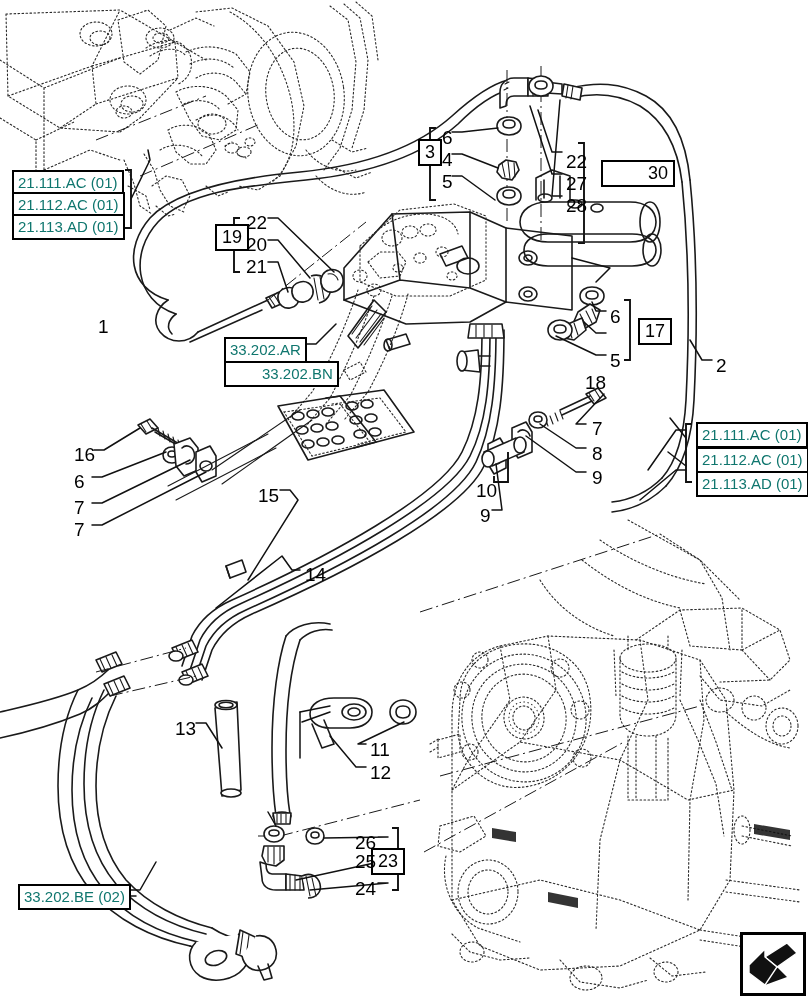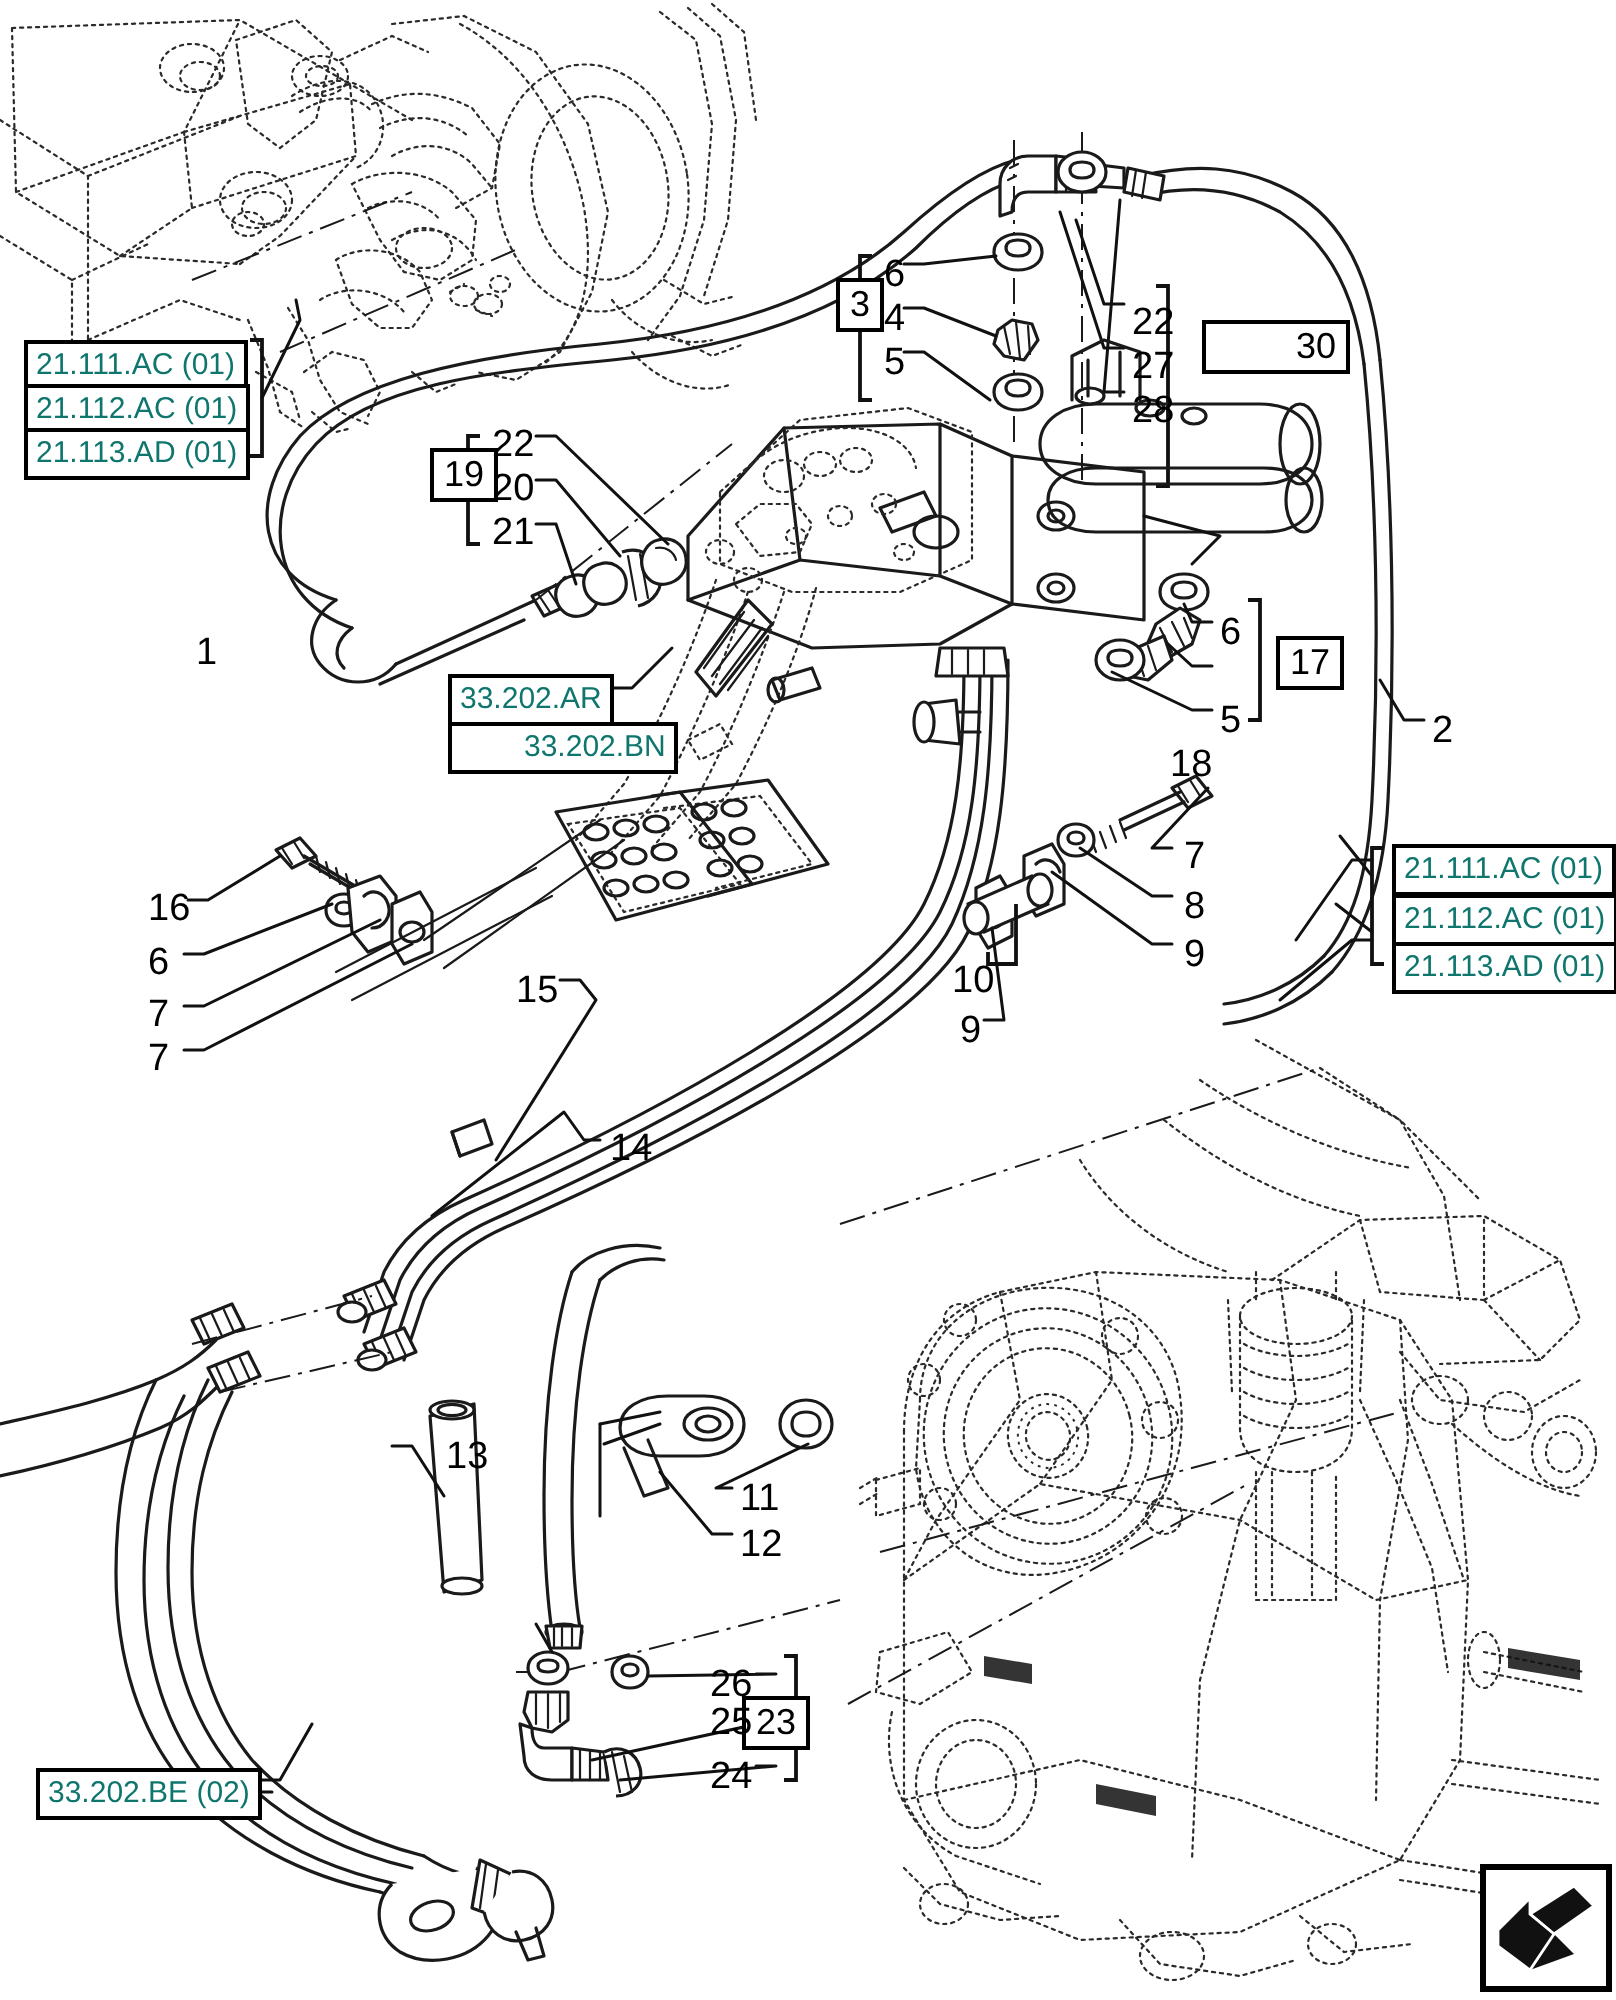--- a/index.html
+++ b/index.html
@@ -543,21 +543,21 @@
   <div class="num" style="left:74px;  top:472px;">6</div>
   <div class="num" style="left:74px;  top:498px;">7</div>
   <div class="num" style="left:74px;  top:520px;">7</div>
   <div class="num" style="left:258px; top:486px;">15</div>
   <div class="num" style="left:305px; top:565px;">14</div>
   <div class="num" style="left:592px; top:419px;">7</div>
   <div class="num" style="left:592px; top:444px;">8</div>
   <div class="num" style="left:592px; top:468px;">9</div>
   <div class="num" style="left:476px; top:481px;">10</div>
   <div class="num" style="left:480px; top:506px;">9</div>
-  <div class="num" style="left:175px; top:719px;margin-left:48px;">13</div>
+  <div class="num" style="left:175px; top:719px;">13</div>
   <div class="num" style="left:370px; top:740px;">11</div>
   <div class="num" style="left:370px; top:763px;">12</div>
   <div class="num" style="left:355px; top:833px;">26</div>
   <div class="num" style="left:355px; top:824px;margin-top:28px;">25</div>
   <div class="num" style="left:355px; top:879px;">24</div>
 
   <div class="arrow-box" style="left:740px; top:932px; width:60px; height:58px;">
     <svg viewBox="0 0 60 58" style="width:100%;height:100%;">
       <path d="M6 30 L22 14 L22 22 L44 8 L54 18 L34 32 L44 42 L22 50 L6 38 Z" fill="#111"></path>
       <path d="M22 22 L44 8 L54 18 L34 32 Z" fill="#111" stroke="#fff" stroke-width="1.4"></path>

